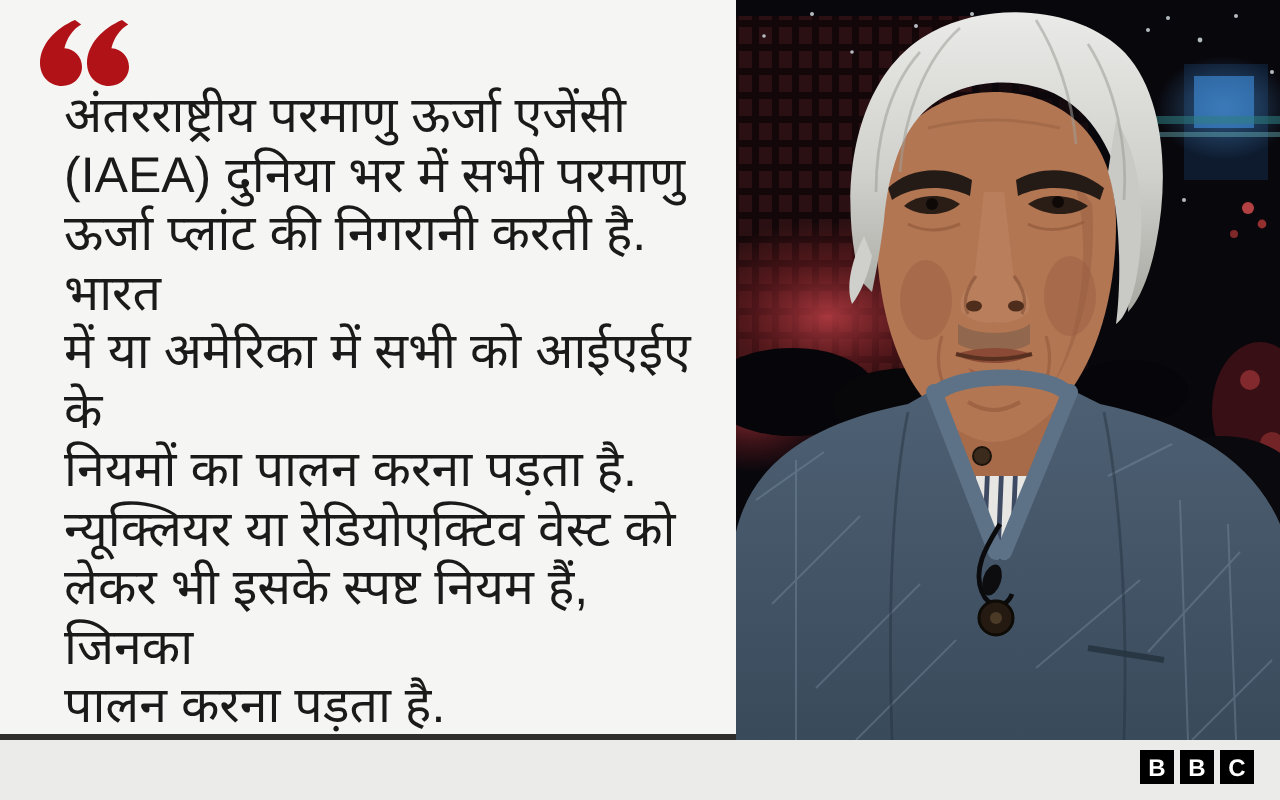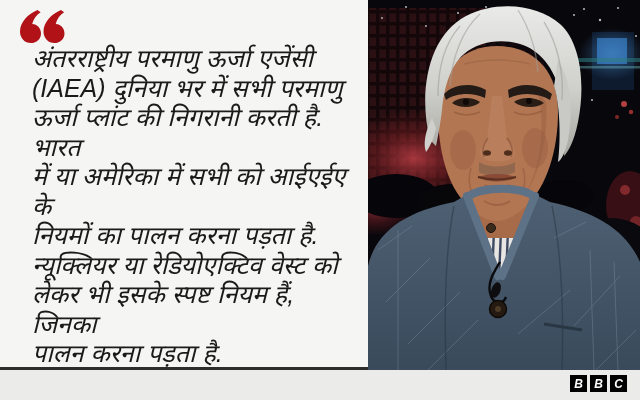--- a/index.html
+++ b/index.html
@@ -1,21 +1,21 @@
 <!DOCTYPE html>
 <html><head>
 <meta charset="utf-8">
 <style>
   html,body{margin:0;padding:0;}
   body{
     width:640px;height:400px;position:relative;overflow:hidden;
     font-family:"Liberation Sans","DejaVu Sans",sans-serif;
     background:#ebebea;
   }
-  .stage{position:absolute;inset:0;font-style:italic;}
+  .stage{position:absolute;inset:0;}
 
   
   .card{
     position:absolute;left:0;top:0;width:368px;height:370px;
     background:#f5f5f3;box-sizing:border-box;
     border-bottom:3px solid #2f2c2c;
   }
   .qmark-svg{position:absolute;left:20px;top:10px;}
   .qtext{
     position:absolute;left:32px;top:44px;width:328px;margin:0;

